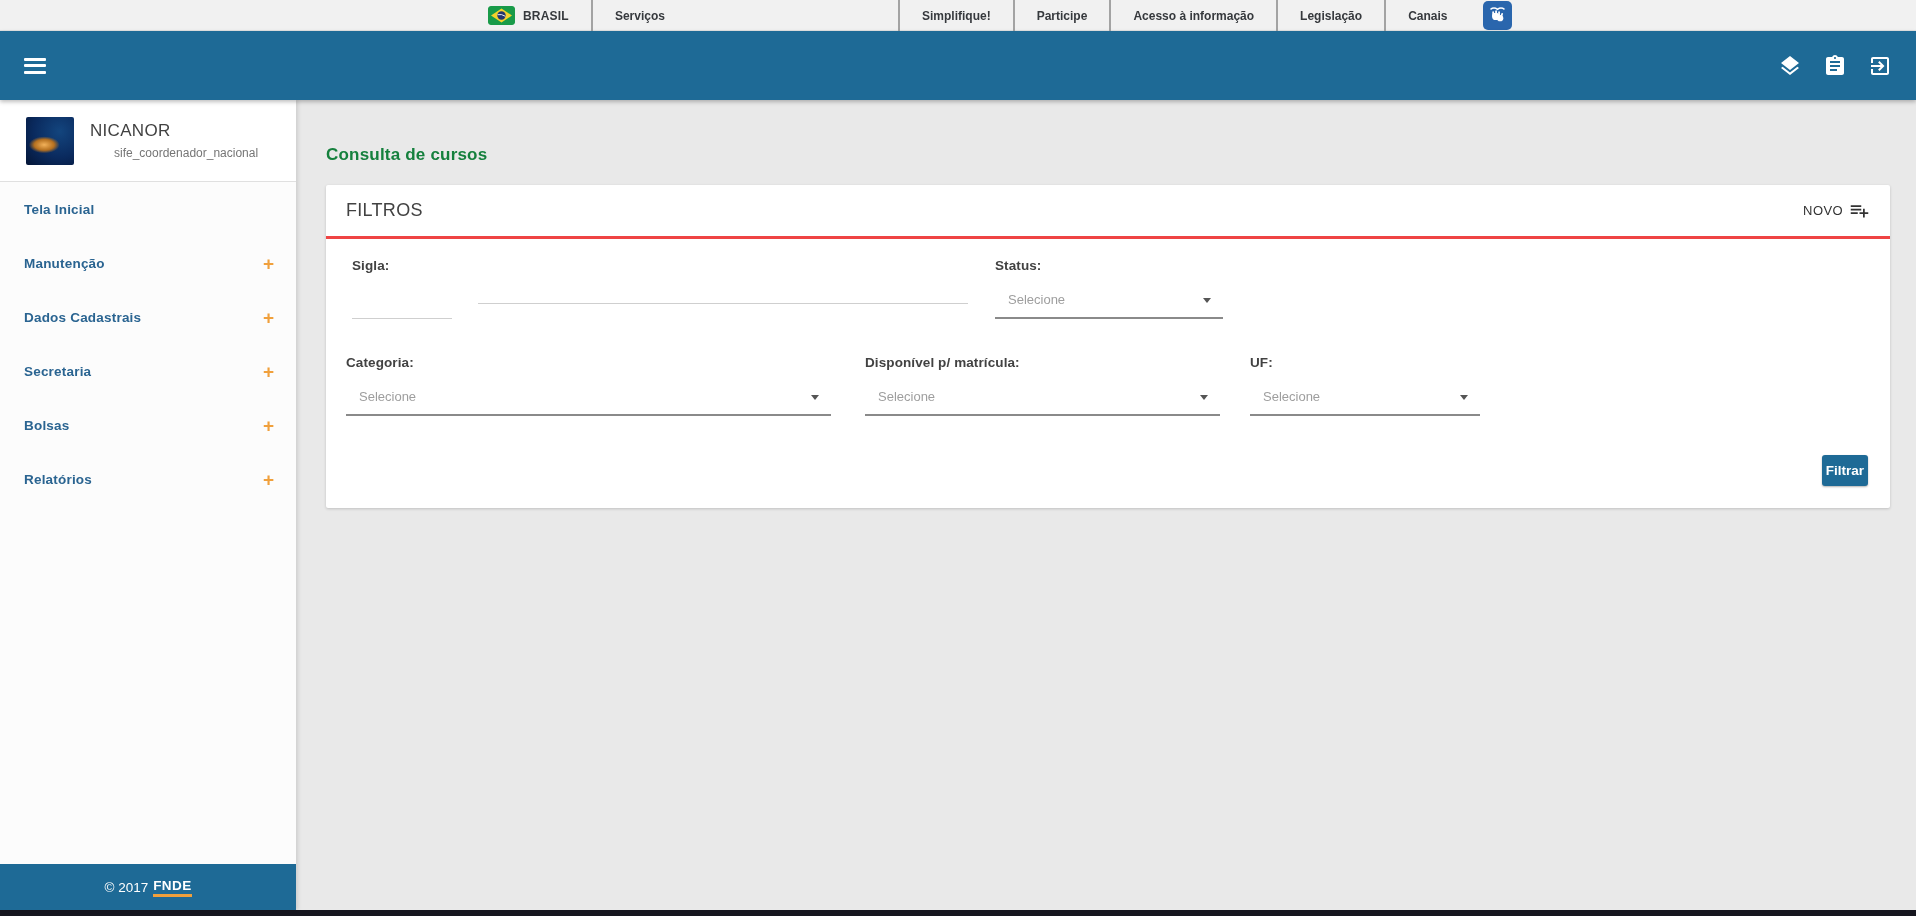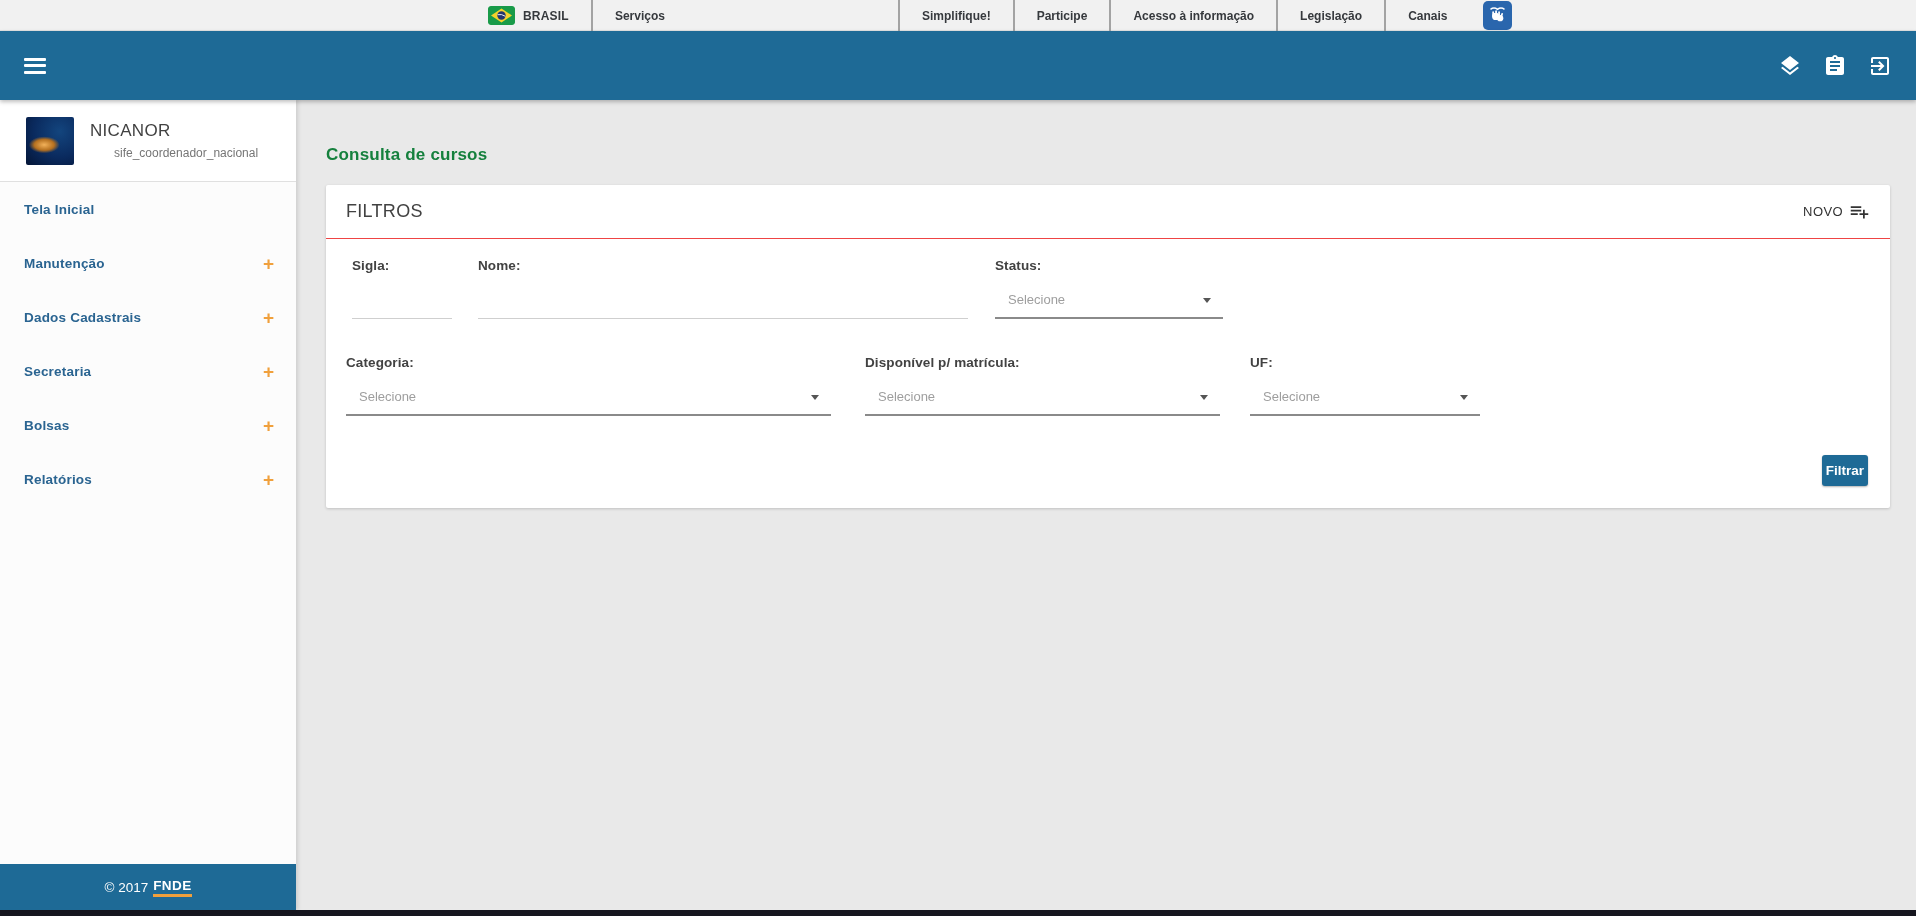--- a/index.html
+++ b/index.html
@@ -48,21 +48,21 @@
   .side-footer { position:absolute; left:0; right:0; bottom:0; height:46px; background:#1e6a96;
     display:flex; align-items:center; justify-content:center; color:#fff; font-size:13.5px; }
   .side-footer b { margin-left:5px; border-bottom:3px solid #f0a03c; padding-bottom:1px; letter-spacing:.4px; }
 
   
   .main { position:absolute; left:296px; right:0; top:100px; bottom:6px; background:#e9e9e9; overflow:hidden; }
   .page-title { margin:45px 0 0 30px; font-size:17px; font-weight:bold; color:#15803d; letter-spacing:.2px; }
   .card { position:relative; margin:20px 26px 0 30px; height:323px; background:#fff;
     border-radius:2px; box-shadow:0 1px 3px rgba(0,0,0,.18); }
   .card-header { height:54px; display:flex; align-items:center; padding:0 20px;
-    border-bottom:1px solid #ef4444; }
+    border-bottom:3px solid #ef4444; }
   .card-title { font-size:18px; color:#424242; letter-spacing:.3px; }
   .new-btn { margin-left:auto; display:flex; align-items:center; gap:6px; cursor:pointer; }
   .new-btn span { font-size:13px; color:#333; letter-spacing:.4px; }
   .new-btn svg { width:21px; height:21px; fill:#333; display:block; }
   .card-body { position:relative; padding:19px 20px 0 20px; }
   .frow { position:relative; height:62px; }
   .frow + .frow { margin-top:35px; }
   .field { position:absolute; top:0; }
   .field-label { font-size:13.5px; font-weight:bold; color:#424242; letter-spacing:.1px; }
   .text-input { width:100%; height:37px; margin-top:9px; border:none; outline:none;
@@ -195,21 +195,20 @@
       </div>
     </div>
 
     <div class="card-body">
       <div class="frow">
         <div class="field" id="f-sigla">
           <div class="field-label">Sigla:</div>
           <input class="text-input" type="text" value="" style="">
         </div>
         <div class="field" id="f-nome">
-          <div class="field-label">Nome:</div>
           <input class="text-input" type="text" value="" style="">
         </div>
         <div class="field" id="f-status">
           <div class="field-label">Status:</div>
           <div class="select-box">
             <span class="ph">Selecione</span>
             <span class="arrow"></span>
           </div>
         </div>
       </div>

